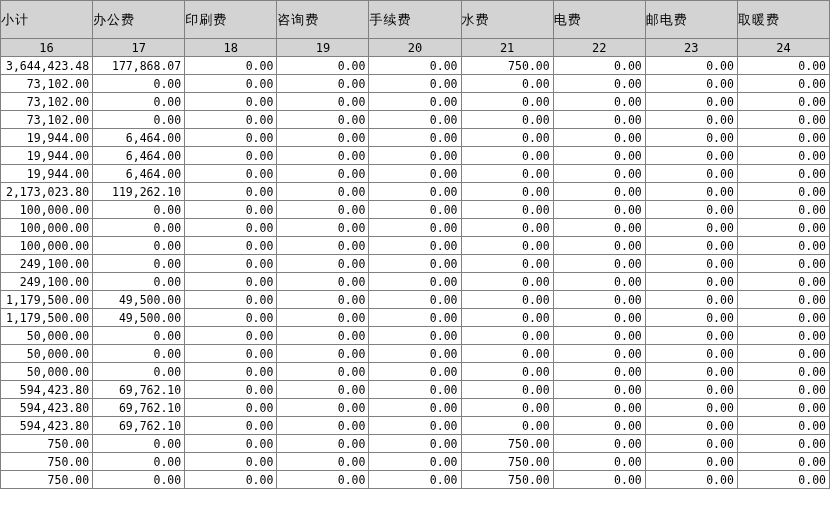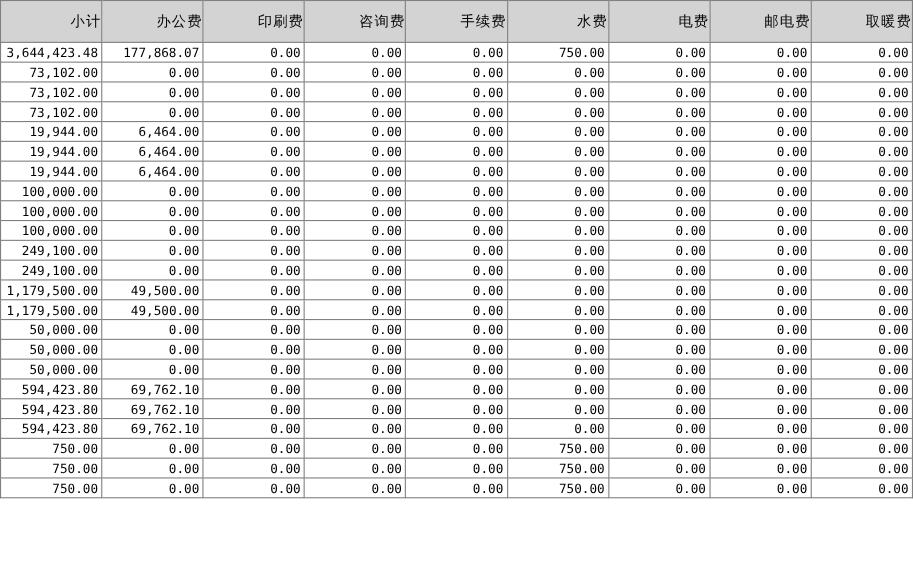--- a/index.html
+++ b/index.html
@@ -22,21 +22,21 @@
     border: 1px solid #808080;
     padding: 0;
     margin: 0;
     font-weight: normal;
     box-sizing: border-box;
   }
   
   tr.header-row th {
     background: #d3d3d3;
     height: 38px;
-    text-align: right;
+    text-align: left;
     vertical-align: middle;
     font-size: 13px;
     color: #000000;
     letter-spacing: 1px;
   }
   
   tr.colnum-row td {
     background: #d3d3d3;
     height: 18px;
     text-align: center;
@@ -68,20 +68,31 @@
       <th>小计</th>
       <th>办公费</th>
       <th>印刷费</th>
       <th>咨询费</th>
       <th>手续费</th>
       <th>水费</th>
       <th>电费</th>
       <th>邮电费</th>
       <th>取暖费</th>
     </tr>
+    <tr class="colnum-row">
+      <td>16</td>
+      <td>17</td>
+      <td>18</td>
+      <td>19</td>
+      <td>20</td>
+      <td>21</td>
+      <td>22</td>
+      <td>23</td>
+      <td>24</td>
+    </tr>
   </thead>
   <tbody>
       <tr class="data-row">
         <td>3,644,423.48</td>
         <td>177,868.07</td>
         <td>0.00</td>
         <td>0.00</td>
         <td>0.00</td>
         <td>750.00</td>
         <td>0.00</td>
@@ -139,20 +150,31 @@
         <td>0.00</td>
         <td>0.00</td>
         <td>0.00</td>
         <td>0.00</td>
         <td>0.00</td>
         <td>0.00</td>
       </tr>
       <tr class="data-row">
         <td>19,944.00</td>
         <td>6,464.00</td>
+        <td>0.00</td>
+        <td>0.00</td>
+        <td>0.00</td>
+        <td>0.00</td>
+        <td>0.00</td>
+        <td>0.00</td>
+        <td>0.00</td>
+      </tr>
+      <tr class="data-row">
+        <td>2,173,023.80</td>
+        <td>119,262.10</td>
         <td>0.00</td>
         <td>0.00</td>
         <td>0.00</td>
         <td>0.00</td>
         <td>0.00</td>
         <td>0.00</td>
         <td>0.00</td>
       </tr>
       <tr class="data-row">
         <td>100,000.00</td>

